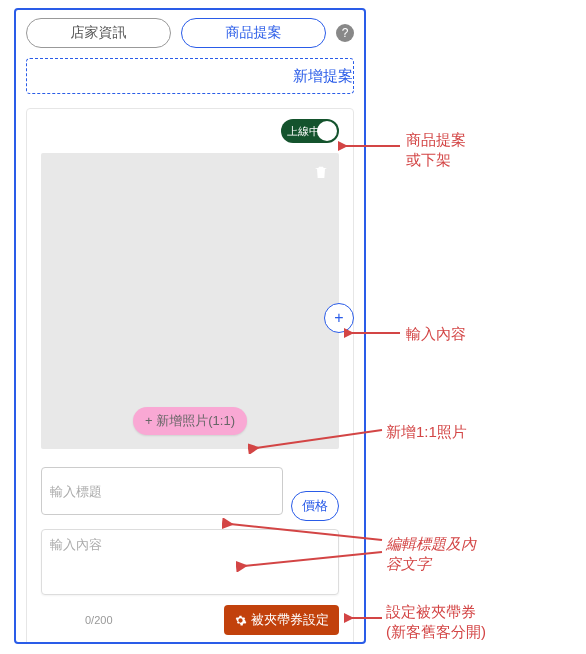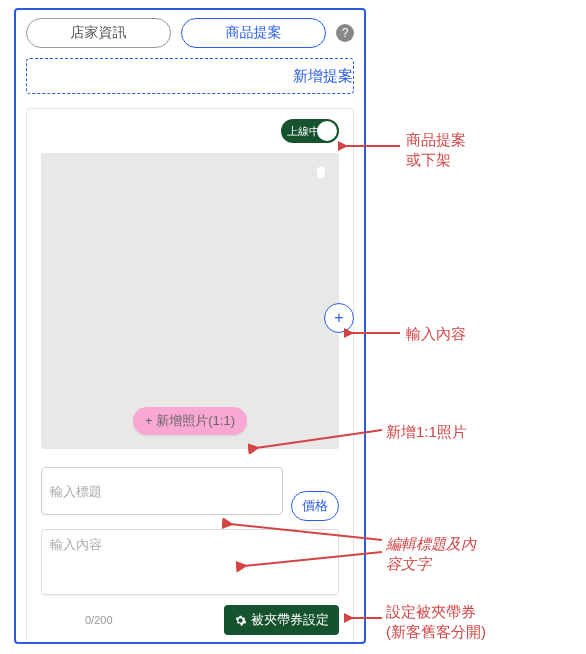--- a/index.html
+++ b/index.html
@@ -179,21 +179,21 @@
     .content-input::placeholder { color: #aaa; }
     .bottom-row {
       display: flex;
       justify-content: space-between;
       align-items: center;
       margin-top: 6px;
       margin-left: 44px;
     }
     .char-count { font-size: 11px; color: #999; }
     .coupon-btn {
-      background: #14532d;
+      background: #c2410c;
       color: #fff;
       font-size: 13px;
       padding: 6px 10px;
       border-radius: 4px;
       display: flex; align-items: center; gap: 4px;
       cursor: pointer;
     }
     .gear-icon {
       width: 13px; height: 13px;
     }

